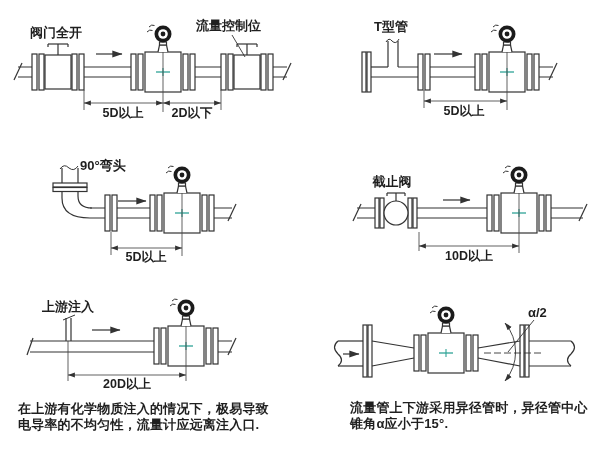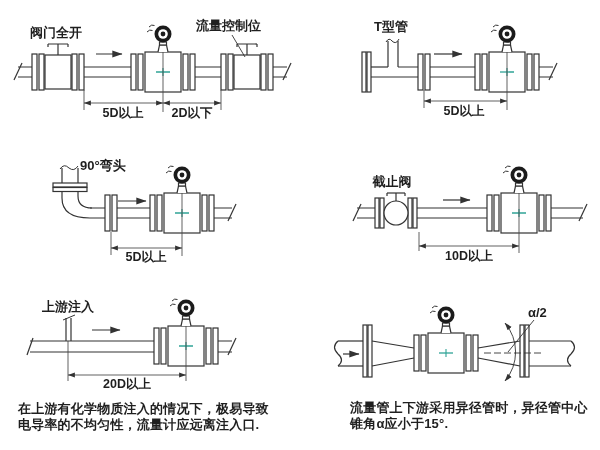--- a/index.html
+++ b/index.html
@@ -1,20 +1,19 @@
 <!DOCTYPE html>
 <html><head>
 <meta charset="utf-8">
 <style>
   html,body{margin:0;padding:0;background:#ffffff;}
   #stage{
     position:relative;width:600px;height:450px;background:#ffffff;
     font-family:"Liberation Sans","DejaVu Sans",sans-serif;
     overflow:hidden;
-    border-radius:15px;
   }
   svg text{
     font-family:"Liberation Sans","DejaVu Sans",sans-serif;
     font-weight:bold;
     fill:#1f1f1f;
   }
   .t-title{font-size:13px;}
   .t-dim{font-size:12.5px;}
   .t-cap{font-size:13px;letter-spacing:0.2px;}
 </style>

